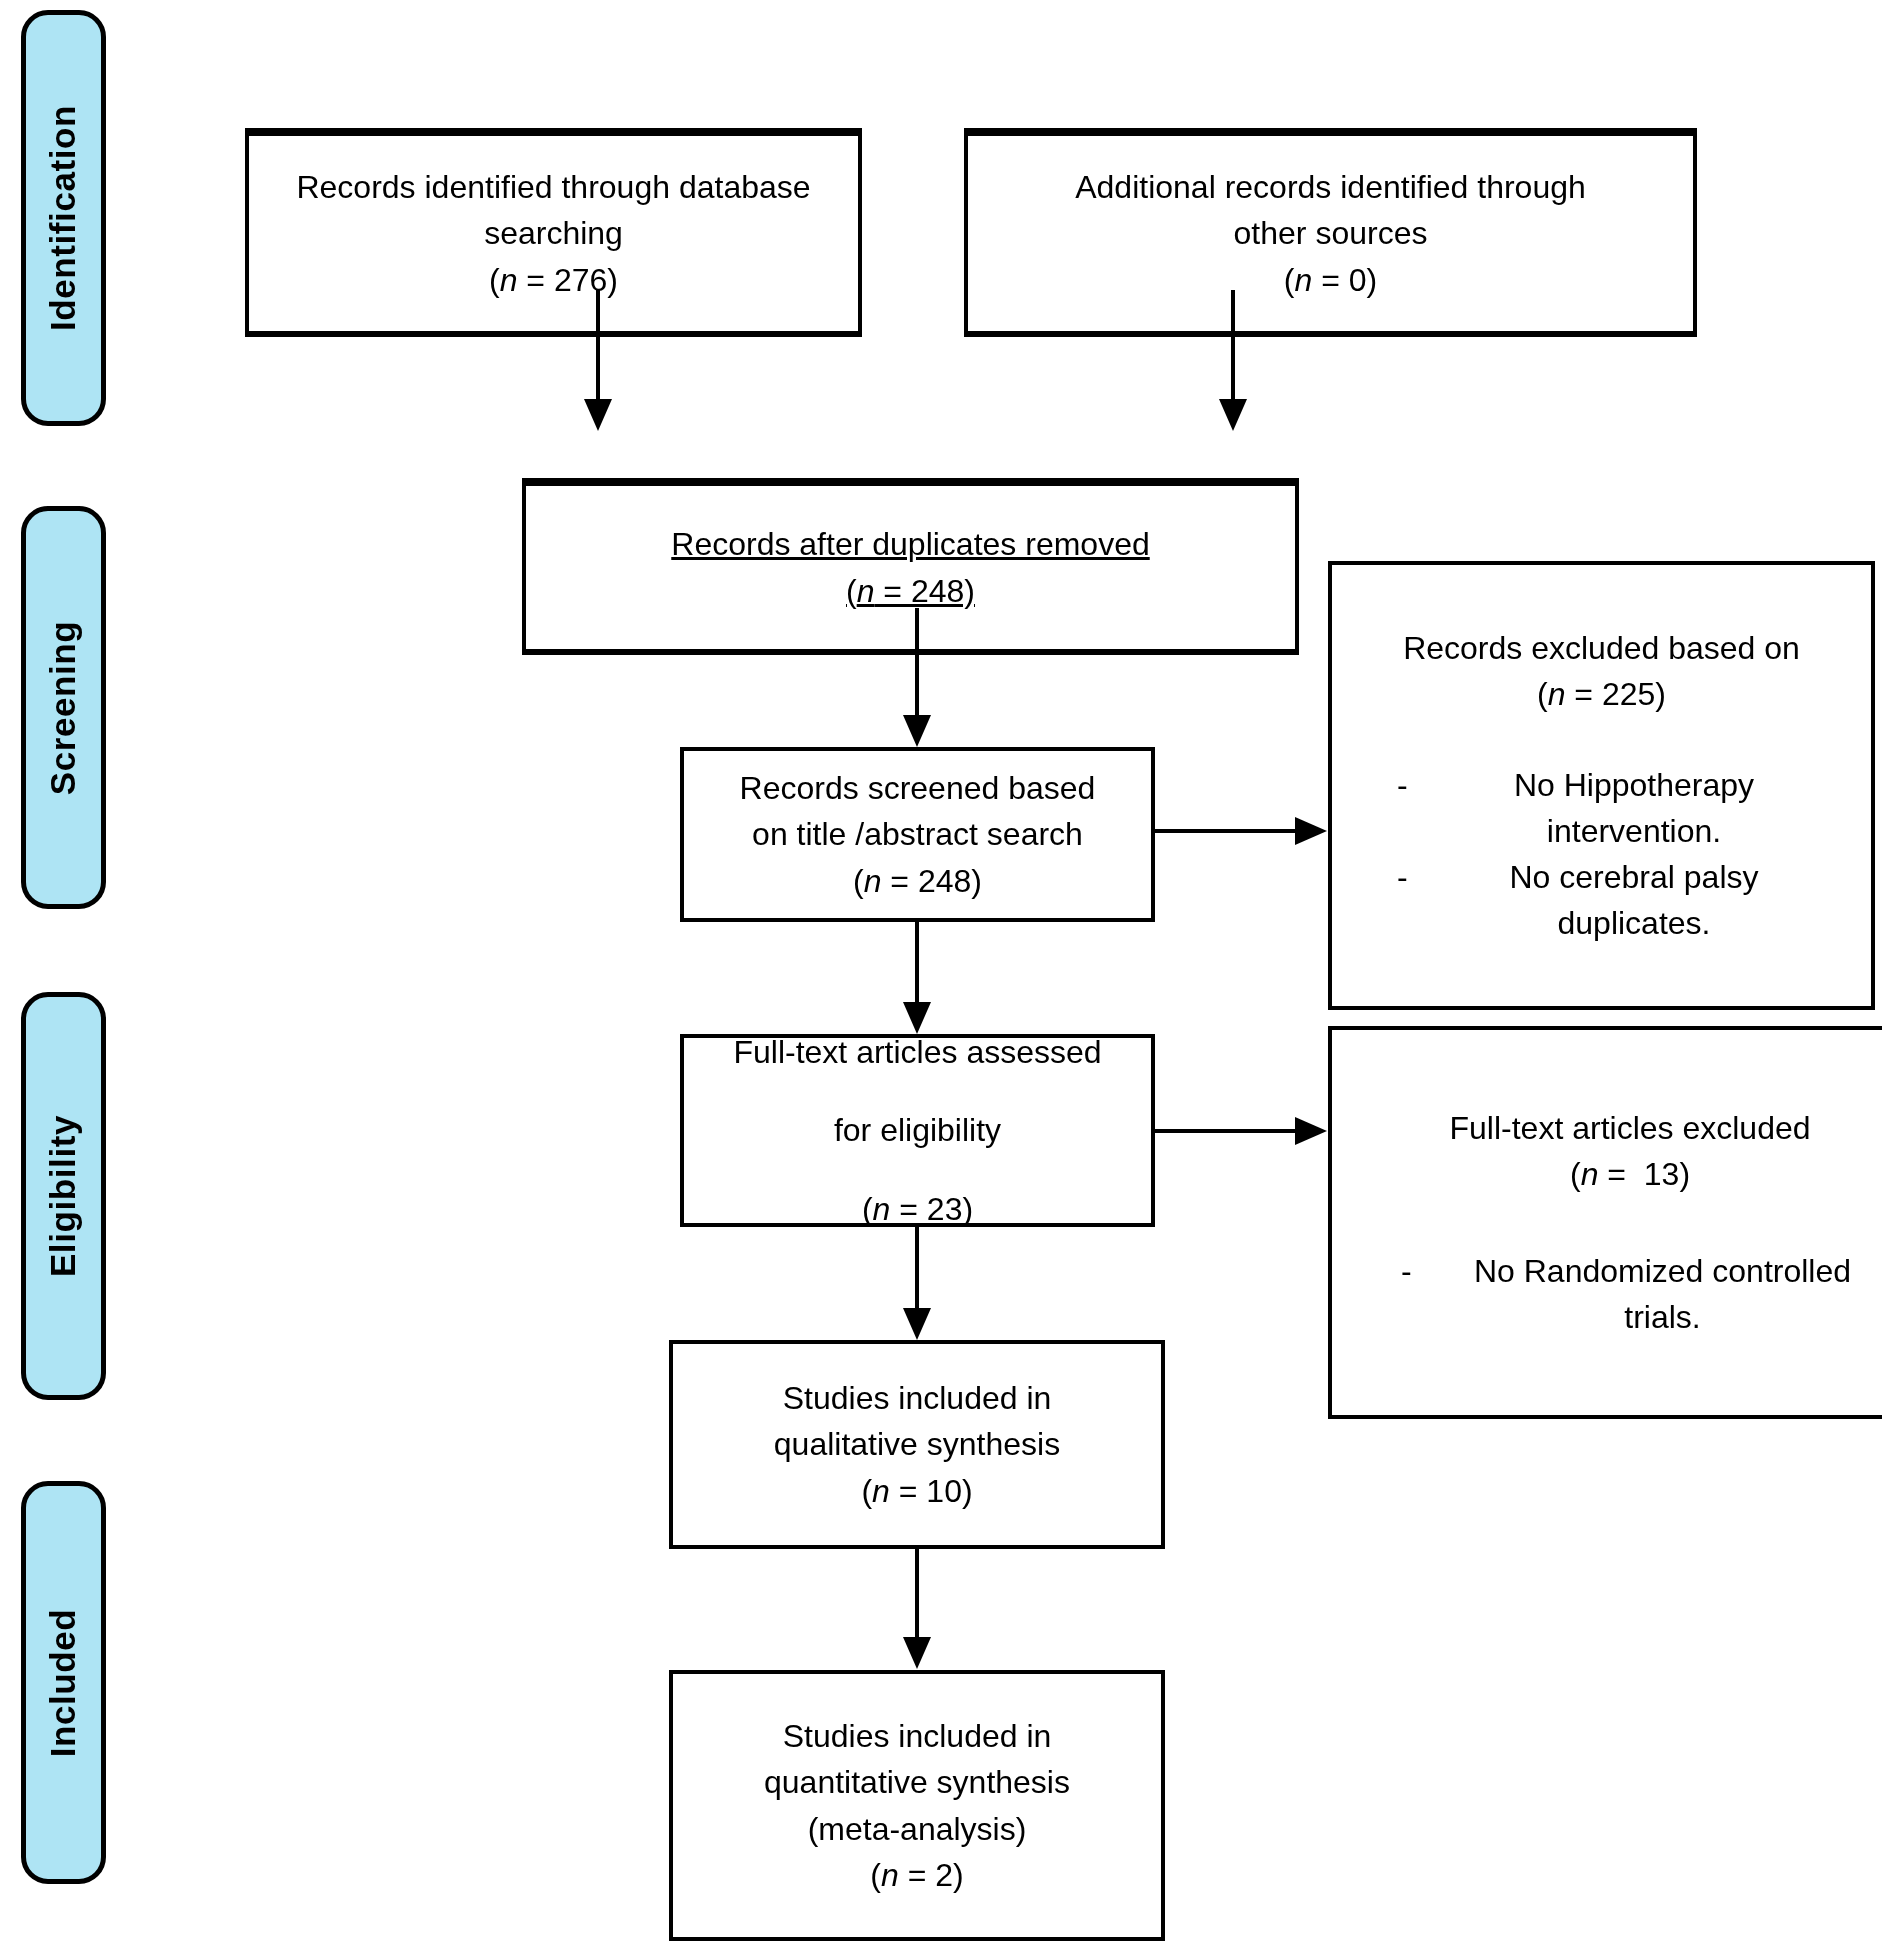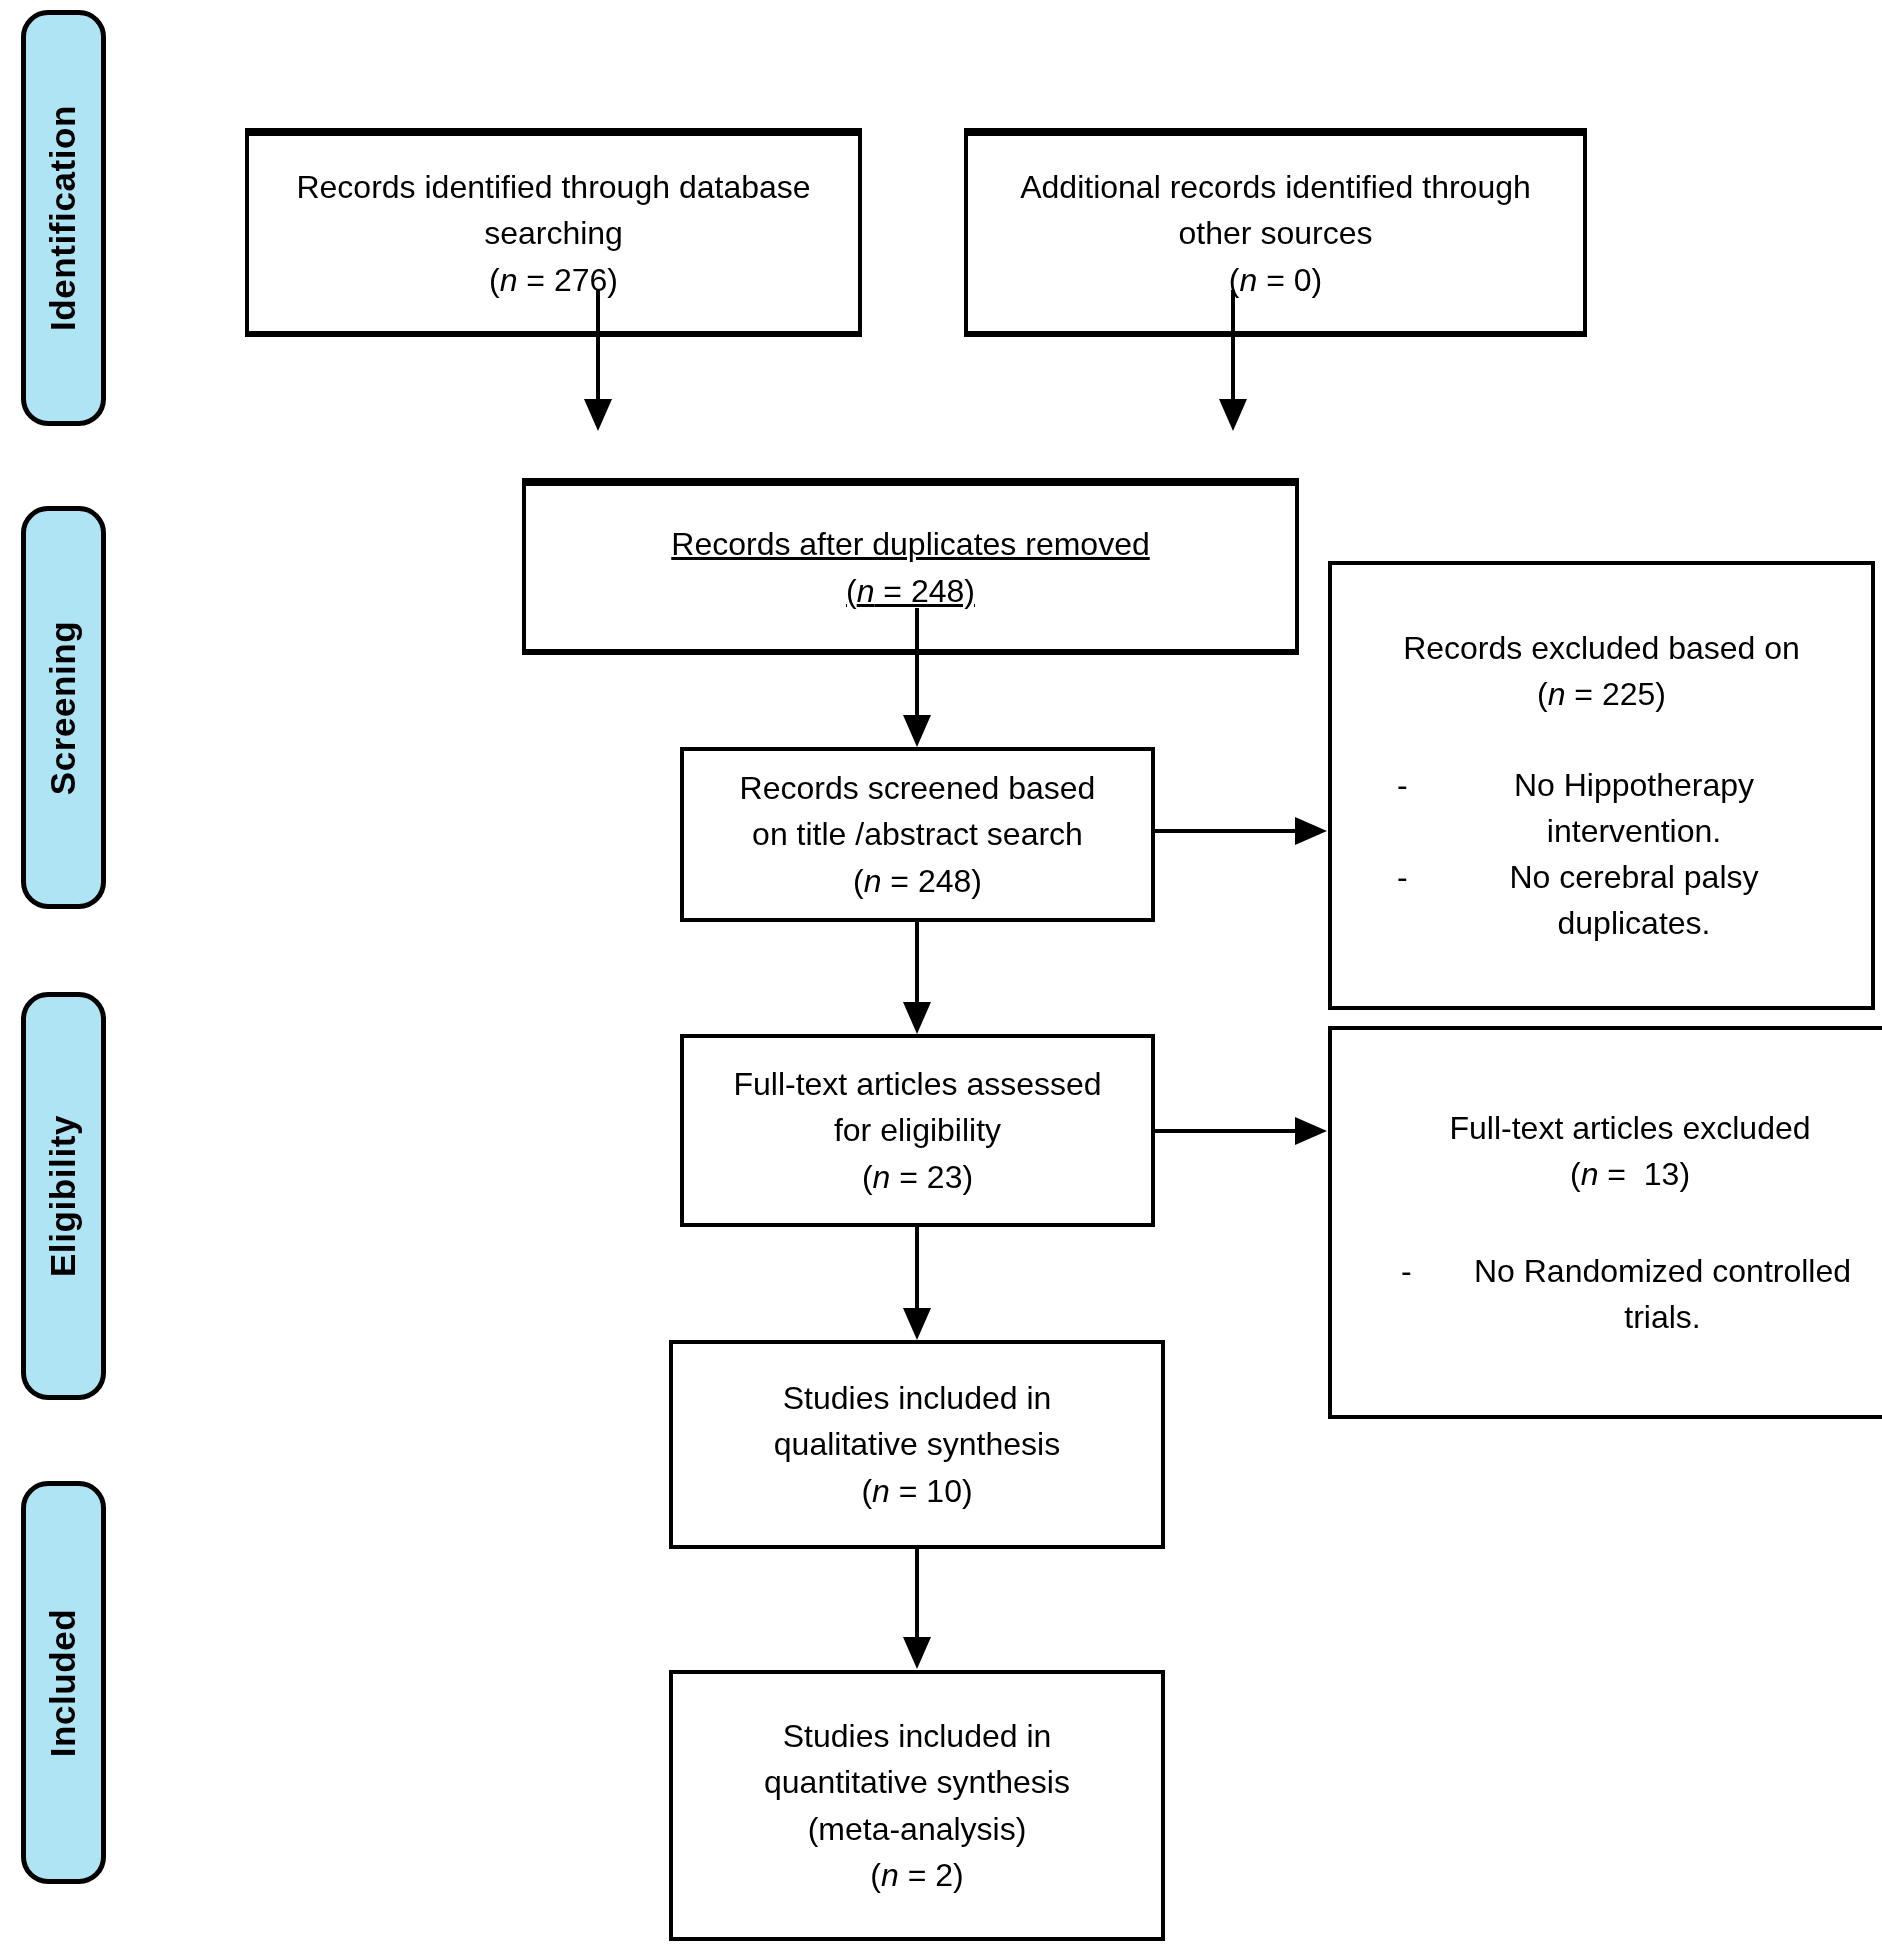--- a/index.html
+++ b/index.html
@@ -96,21 +96,21 @@
   <div class="stage" style="top:1481px;height:403px;">
     <span class="stage-label">Included</span>
   </div>
 
   <div class="fbox thick-h" style="left:245px;top:81px;width:617px;height:209px;">
     <div class="line">Records identified through database</div>
     <div class="line">searching</div>
     <div class="line"><span class="pre">(</span><span class="pre italic">n</span><span class="pre"> = 276)</span></div>
   </div>
 
-  <div class="fbox thick-h" style="left:964px;top:81px;width:623px;height:209px;">
+  <div class="fbox thick-h" style="left:964px;top:81px;width:733px;height:209px;">
     <div class="line">Additional records identified through</div>
     <div class="line">other sources</div>
     <div class="line"><span class="pre">(</span><span class="pre italic">n</span><span class="pre"> = 0)</span></div>
   </div>
 
   <div class="fbox thick-h" style="left:522px;top:431px;width:777px;height:177px;text-decoration:underline;">
     <div class="line">Records after duplicates removed</div>
     <div class="line"><span class="pre">(</span><span class="pre italic">n</span><span class="pre"> = 248)</span></div>
   </div>
 
@@ -129,21 +129,21 @@
         <span class="dash">-</span>
         <span class="btext">No Hippotherapy intervention.</span>
       </div>
       <div class="bullet">
         <span class="dash">-</span>
         <span class="btext">No cerebral palsy duplicates.</span>
       </div>
     </div>
   </div>
 
-  <div class="fbox" style="left:680px;top:1034px;width:475px;height:193px;">
+  <div class="fbox" style="left:680px;top:1034px;width:475px;height:193px;gap:32px;">
     <div class="line">Full-text articles assessed</div>
     <div class="line">for eligibility</div>
     <div class="line"><span class="pre">(</span><span class="pre italic">n</span><span class="pre"> = 23)</span></div>
   </div>
 
   <div class="fbox" style="left:1328px;top:1026px;width:604px;height:393px;">
     <div class="line">Full-text articles excluded</div>
     <div class="line"><span class="pre">(</span><span class="pre italic">n</span><span class="pre"> =  13)</span></div>
     <div class="gap-lg"></div>
     <div class="bullets">

